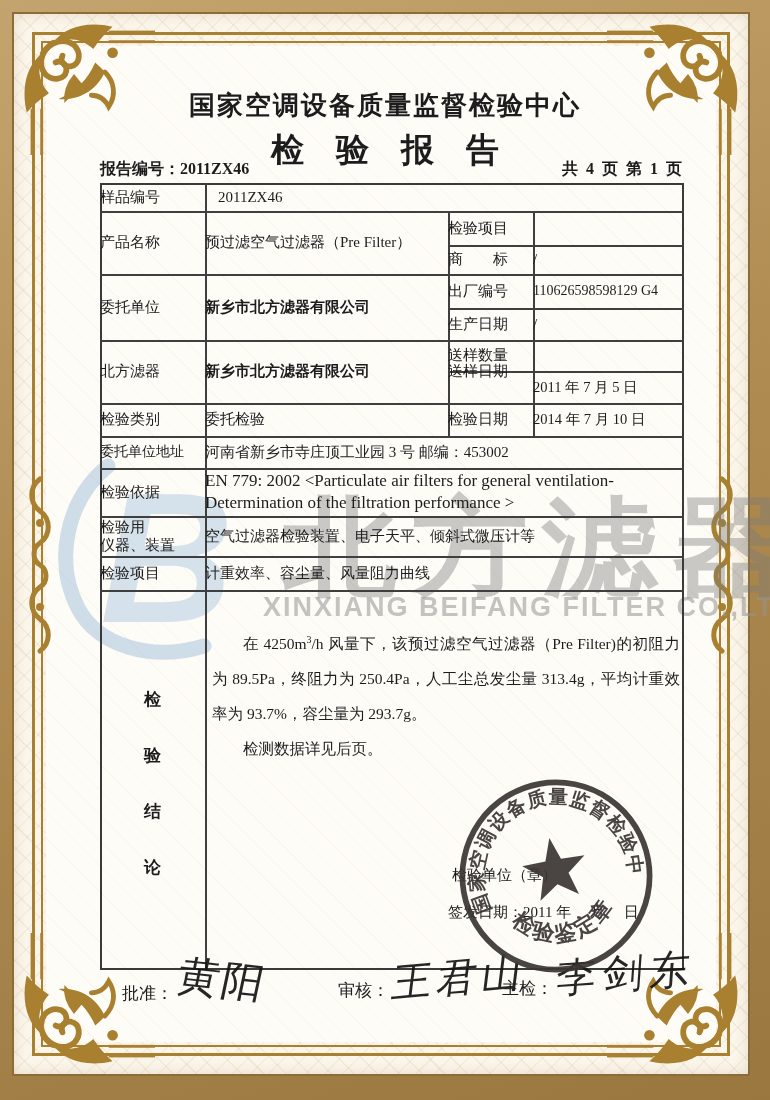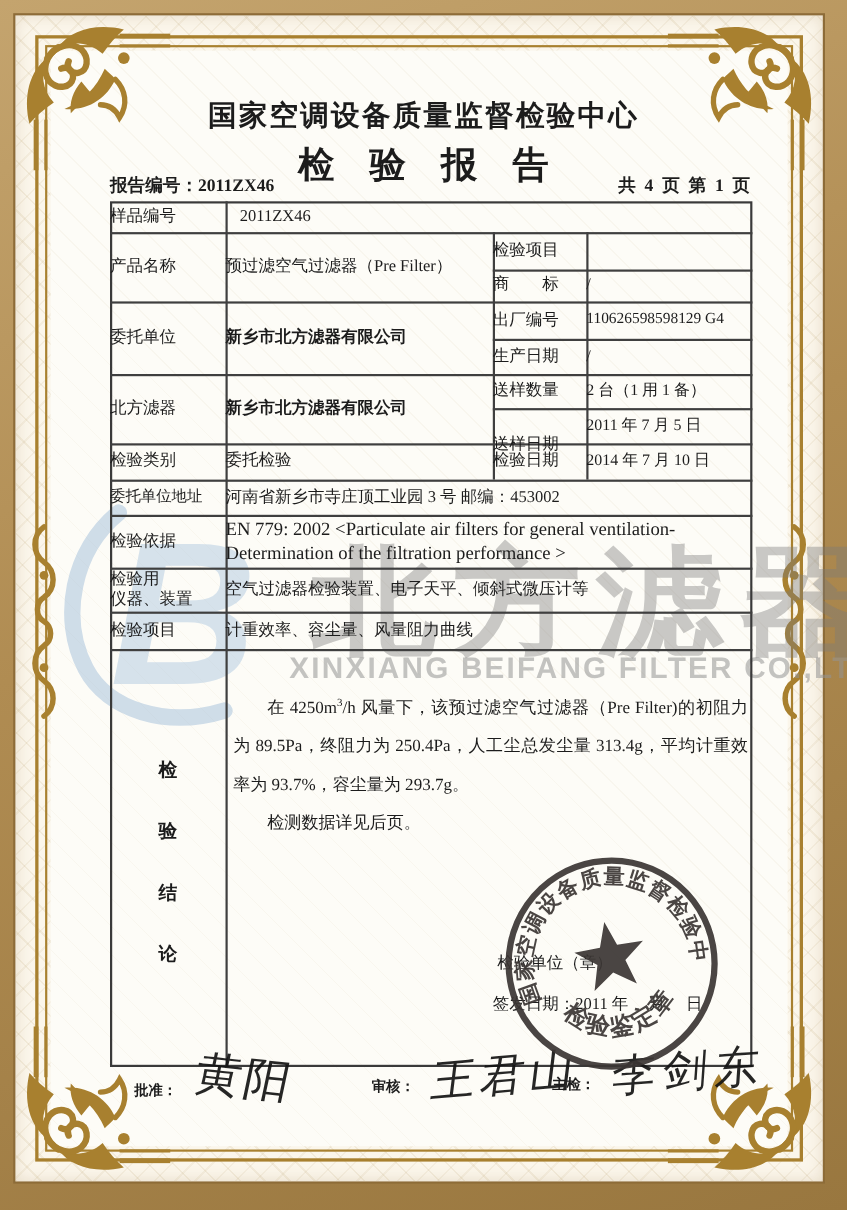--- a/index.html
+++ b/index.html
@@ -38,21 +38,21 @@
       font-family:"Liberation Sans","DejaVu Sans",sans-serif;font-size:33px;font-weight:700;
       letter-spacing:32px;text-indent:32px;}
   .repno{position:absolute;left:100px;top:159px;font-size:16px;font-weight:700;z-index:2;}
   .pageinfo{position:absolute;left:500px;top:159px;width:184px;text-align:right;font-size:16px;font-weight:700;z-index:2;letter-spacing:2px;}
   
   .tbl-border{position:absolute;left:100px;top:183px;width:584px;height:787px;
       border:2px solid #3a3a3a;box-sizing:border-box;z-index:2;}
   .gl{position:absolute;background:#3f3f3f;z-index:2;}
   .cell{position:absolute;text-align:left;font-size:15px;z-index:2;}
   .cell.left{text-align:left;}
-  .sig-label{position:absolute;font-size:13px;font-weight:700;z-index:2;}
+  .sig-label{position:absolute;font-size:17px;font-weight:400;z-index:2;}
   .sig-name{position:absolute;z-index:2;color:#141414;font-family:cursive;opacity:.92;white-space:nowrap;}
   .vchar{position:absolute;left:100px;width:105px;text-align:center;font-size:17px;font-weight:600;z-index:2;}
   .concl{position:absolute;left:212px;top:622px;width:468px;z-index:2;font-size:15.5px;line-height:35px;text-align:justify;}
   .concl p{margin:0;text-indent:31px;}
   .issue{position:absolute;z-index:2;font-size:15px;white-space:pre;}
   .stamp{position:absolute;left:452px;top:772px;width:208px;height:208px;z-index:3;
       transform:rotate(-10deg);opacity:.92;}
 </style>
 </head>
 <body>
@@ -191,22 +191,21 @@
   <div class="cell" style="left:100px;top:274px;width:105px;line-height:66px">委托单位</div>
   <div class="cell" style="left:205px;top:274px;width:243px;line-height:66px;font-weight:600">新乡市北方滤器有限公司</div>
   <div class="cell" style="left:448px;top:274px;width:85px;line-height:34px">出厂编号</div>
   <div class="cell" style="left:533px;top:274px;width:151px;line-height:34px;font-size:14px">110626598598129 G4</div>
   <div class="cell" style="left:448px;top:308px;width:85px;line-height:32px">生产日期</div>
   <div class="cell" style="left:533px;top:308px;width:151px;line-height:32px">/</div>
 
   <div class="cell" style="left:100px;top:340px;width:105px;line-height:63px">北方滤器</div>
   <div class="cell" style="left:205px;top:340px;width:243px;line-height:63px;font-weight:600">新乡市北方滤器有限公司</div>
   <div class="cell" style="left:448px;top:340px;width:85px;line-height:31px">送样数量</div>
-  <div class="cell" style="left:533px;top:340px;width:151px;line-height:31px;font-size:14.5px">2 台（1 用 1 备）</div>
-  <div class="cell" style="left:448px;top:388px;width:74px;line-height:32px">送样日期</div>
+  <div class="cell" style="left:448px;top:355px;width:74px;line-height:32px">送样日期</div>
   <div class="cell" style="left:533px;top:371px;width:151px;line-height:32px;font-size:14.5px">2011 年 7 月 5 日</div>
 
   <div class="cell" style="left:100px;top:403px;width:105px;line-height:33px">检验类别</div>
   <div class="cell" style="left:205px;top:403px;width:243px;line-height:33px">委托检验</div>
   <div class="cell" style="left:448px;top:403px;width:85px;line-height:33px">检验日期</div>
   <div class="cell" style="left:533px;top:403px;width:151px;line-height:33px;font-size:14.5px">2014 年 7 月 10 日</div>
 
   <div class="cell" style="left:100px;top:436px;width:105px;line-height:32px;font-size:14px">委托单位地址</div>
   <div class="cell" style="left:205px;top:436px;width:479px;line-height:32px">河南省新乡市寺庄顶工业园 3 号  邮编：453002</div>
 

